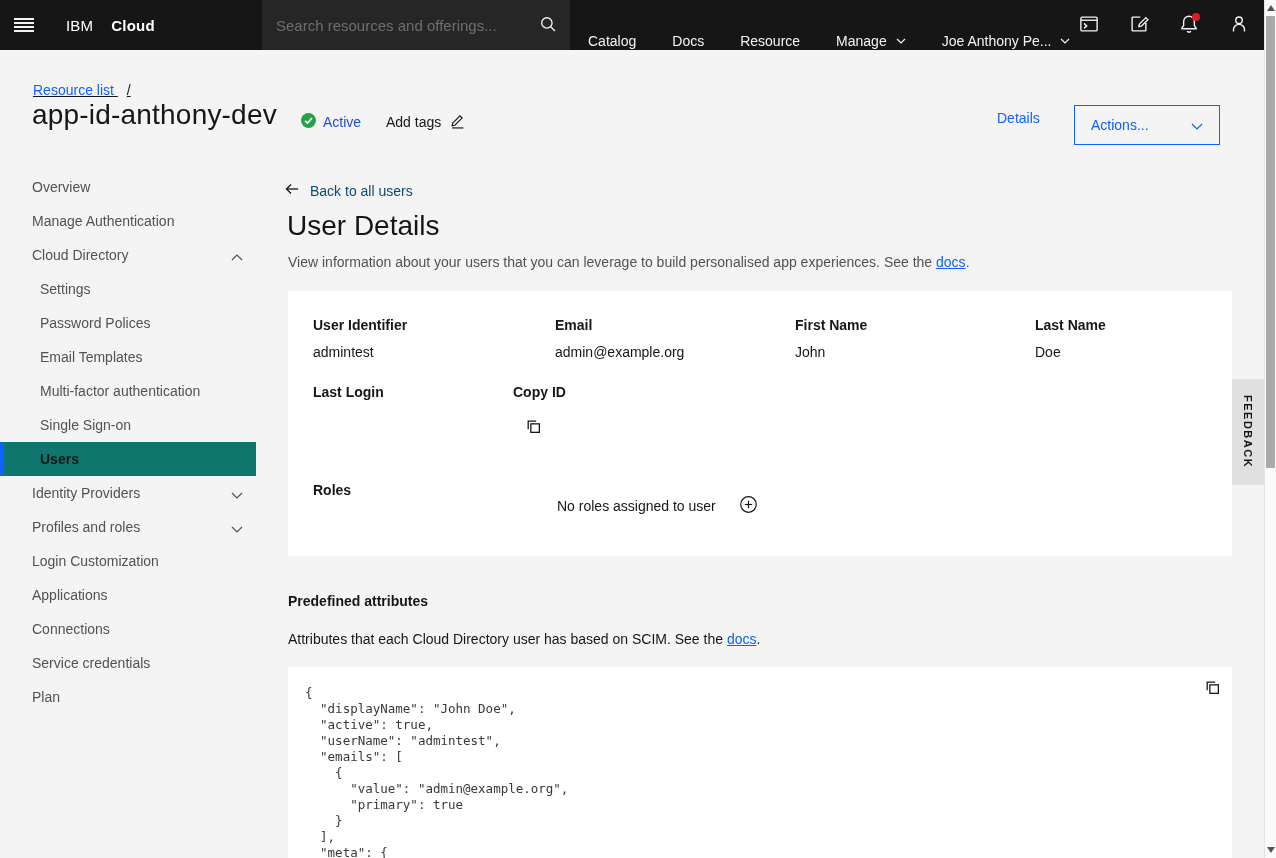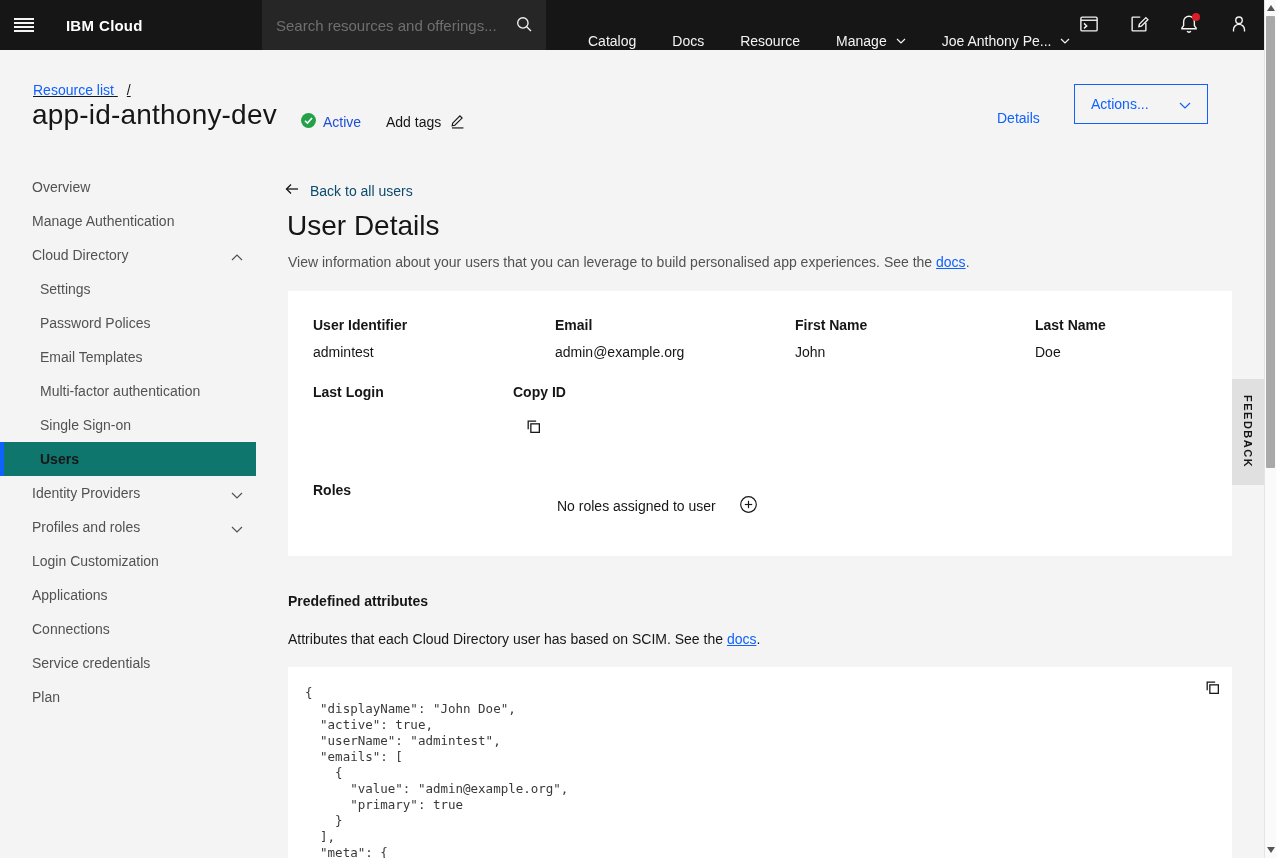--- a/index.html
+++ b/index.html
@@ -9,24 +9,24 @@
     background:#f4f4f4; color:#161616; position:relative;
   }
   
   .header {
     position:absolute; top:0; left:0; width:1264px; height:50px;
     background:#161616; display:flex; align-items:stretch; z-index:10;
   }
   .hamburger-btn { width:48px; display:flex; align-items:center; justify-content:center; cursor:pointer; background:none; border:none; }
   .hamburger-btn svg { display:block; }
   .brand { display:flex; align-items:center; color:#fff; font-size:15px; margin-left:18px; letter-spacing:.2px; cursor:pointer; }
-  .brand .ibm { font-weight:700; margin-right:5px; }
+  .brand .ibm { font-weight:400; margin-right:18px; }
   .brand .cloud { font-weight:700; }
   .hdr-search {
-    position:absolute; left:262px; top:0; width:284px; height:50px;
+    position:absolute; left:262px; top:0; width:308px; height:50px;
     background:#262626; display:flex; align-items:center;
   }
   .hdr-search input {
     flex:1; height:100%; background:transparent; border:none; outline:none;
     color:#f4f4f4; font-size:15px; padding:0 0 0 14px; font-family:inherit;
   }
   .hdr-search input::placeholder { color:#6f6f6f; }
   .hdr-search .search-btn { width:44px; height:50px; background:none; border:none; display:flex; align-items:center; justify-content:center; cursor:pointer; }
   .hdr-nav { position:absolute; left:570px; top:0; height:49px; display:flex; align-items:flex-end; }
   .hdr-link {
@@ -46,21 +46,21 @@
   .breadcrumb { position:absolute; left:33px; top:82px; font-size:14px;text-decoration:underline; }
   .breadcrumb a { color:#0f62fe; text-decoration:none; cursor:pointer; }
   .breadcrumb .sep { color:#161616; margin-left:9px; }
   .page-title { position:absolute; left:32px; top:99px; font-size:28px; font-weight:400; color:#161616; letter-spacing:.2px; }
   .status-badge { position:absolute; left:300px; top:112px; display:flex; align-items:center; font-size:14px; color:#1d4ed8; }
   .status-badge svg { margin-right:6px; }
   .add-tags { position:absolute; left:386px; top:112px; display:flex; align-items:center; font-size:14px; color:#161616; cursor:pointer; background:none; border:none; font-family:inherit; }
   .add-tags svg { margin-left:8px; }
   .details-link { position:absolute; left:997px; top:110px; font-size:14px; color:#0f62fe; text-decoration:none; cursor:pointer; }
   .actions-btn {
-    position:absolute; left:1074px; top:84px; width:134px; height:40px;
+    position:absolute; left:1074px; top:105px; width:146px; height:40px;
     border:1px solid #0f62fe; color:#0f62fe; background:transparent; font-size:14px; font-family:inherit;
     display:flex; align-items:center; justify-content:space-between; padding:16px 16px; cursor:pointer;
   }
   
   .sidenav { position:absolute; left:0; top:170px; width:256px; }
   .nav-item {
     position:relative; height:34px; display:flex; align-items:center;
     font-size:14px; color:#525252; padding-left:32px; cursor:pointer;
   }
   .nav-item.sub { padding-left:40px; }

